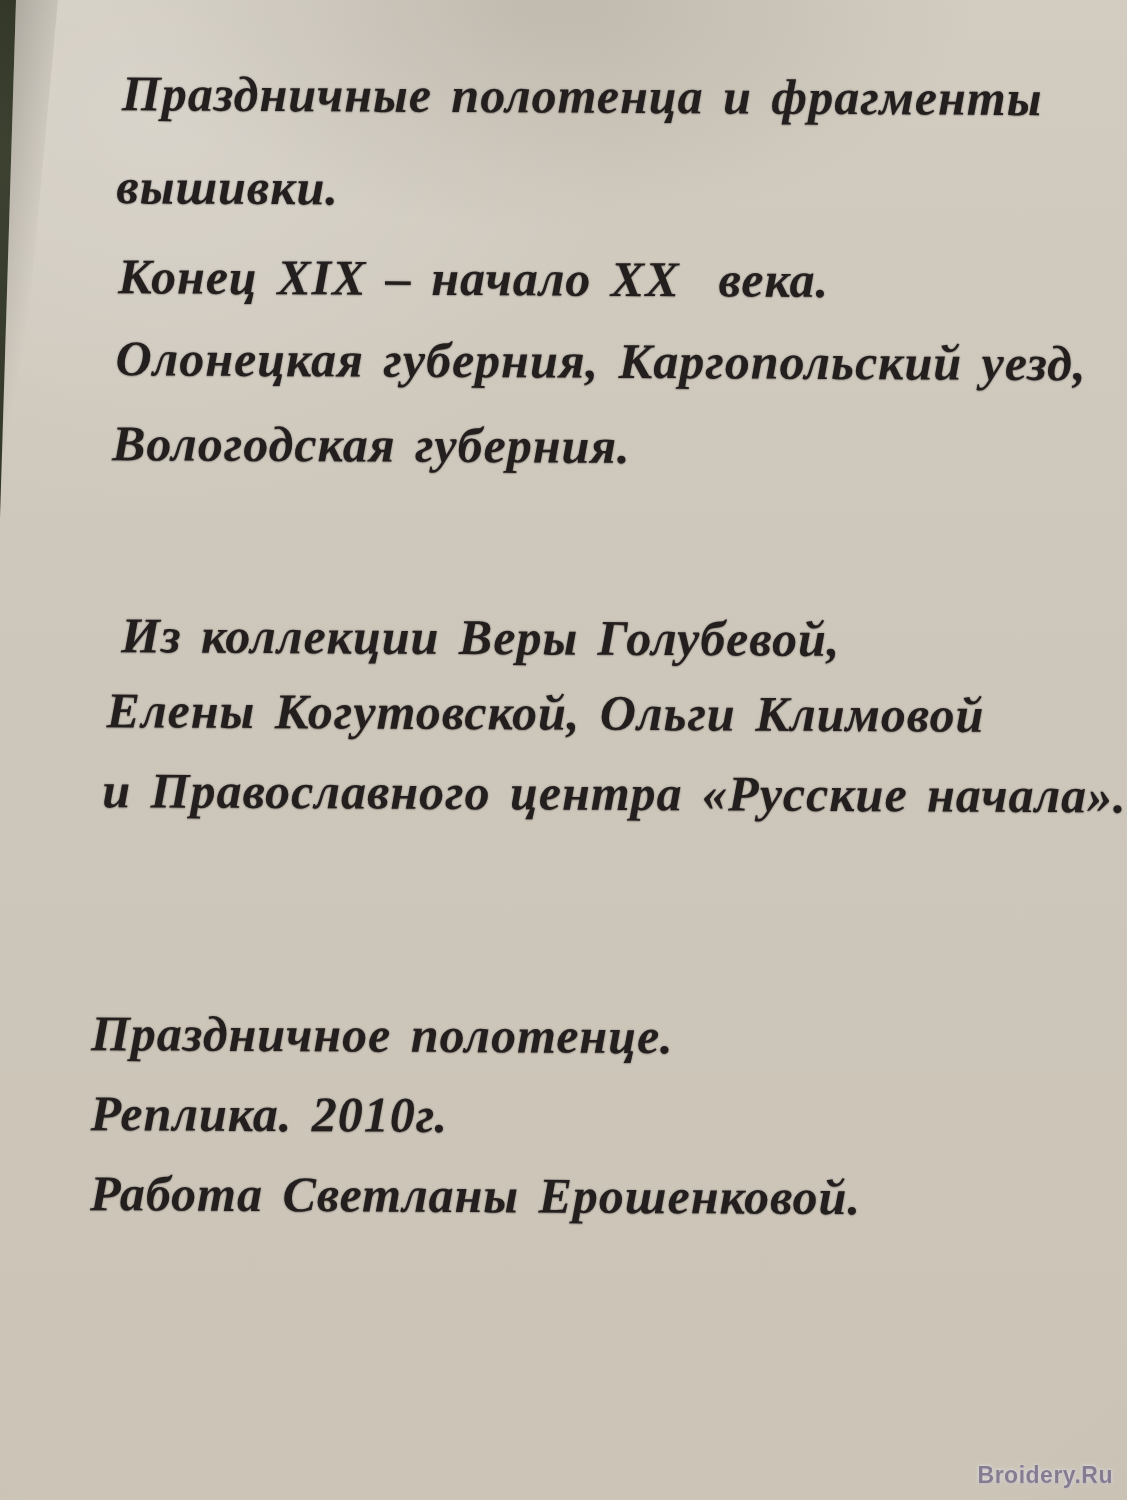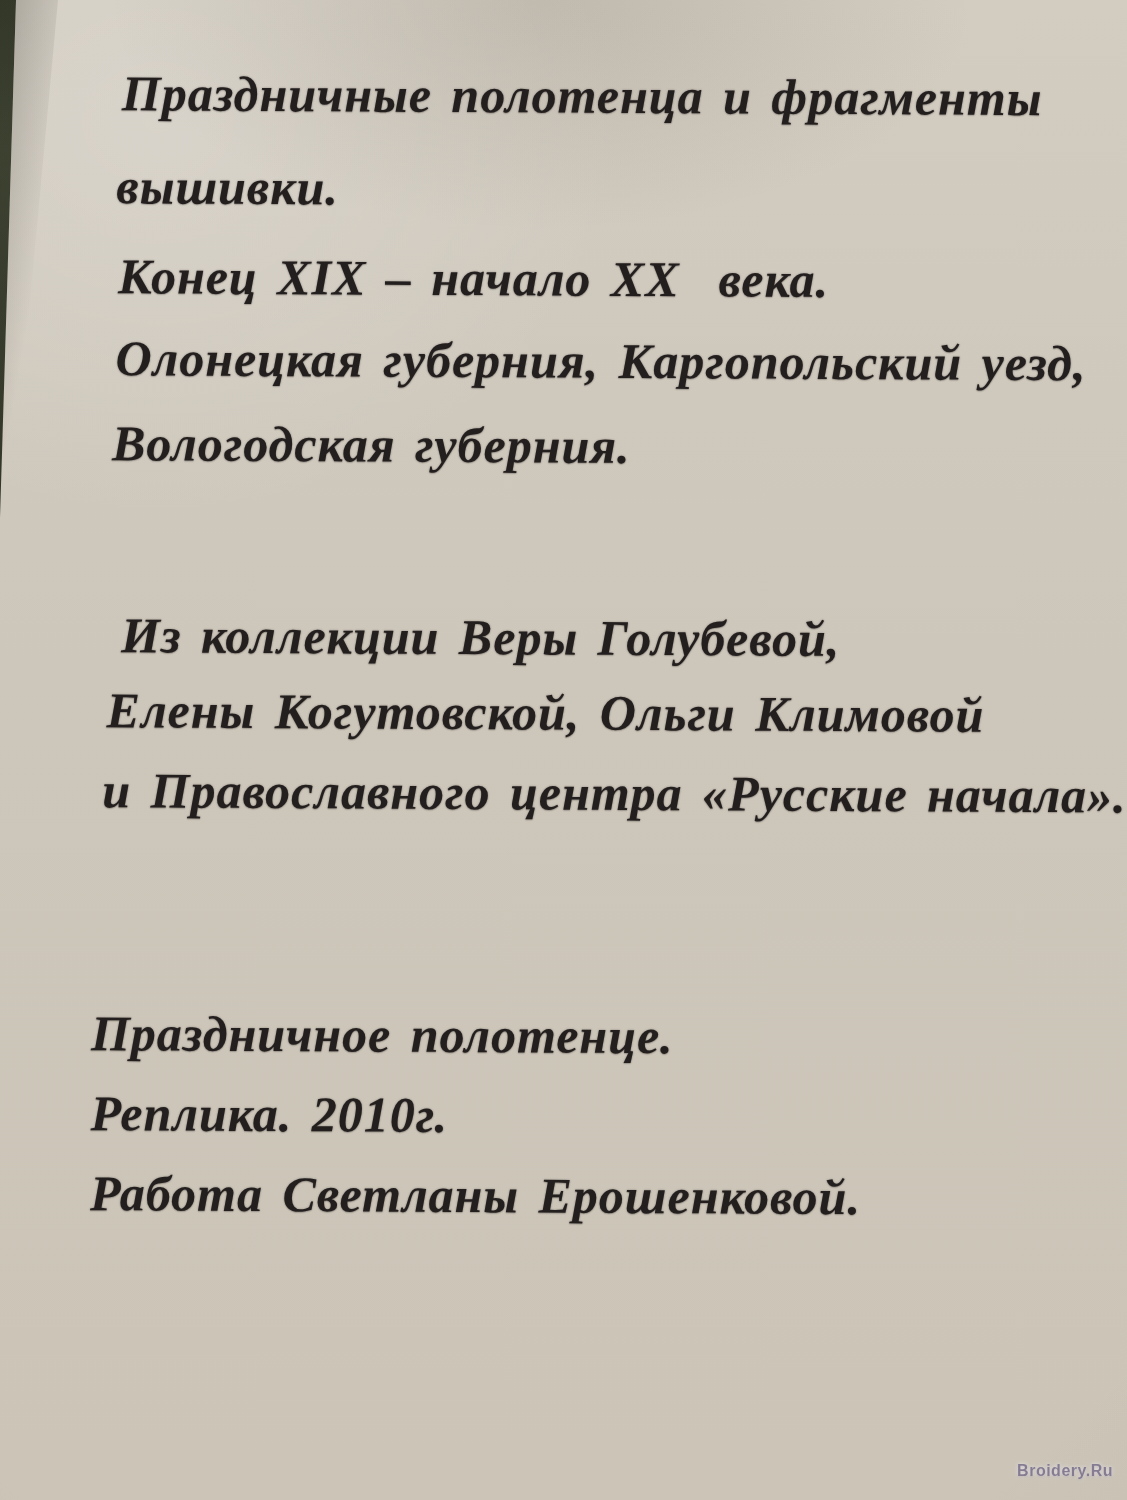--- a/index.html
+++ b/index.html
@@ -61,21 +61,21 @@
     white-space: pre;
     color: #241f1f;
     text-shadow: 0 0 2px rgba(45,38,36,0.45), 0 1px 1px rgba(45,38,36,0.18);
   }
   .watermark {
     position: absolute;
     right: 14px;
     top: 1462px;
     font-family: "Liberation Sans", "DejaVu Sans", sans-serif;
     font-weight: bold;
-    font-size: 16px;
+    font-size: 23px;
     letter-spacing: 0.5px;
     color: #867c91;
     text-shadow:
       0 0 4px rgba(238,235,243,0.85),
       0 0 1px rgba(255,255,255,0.55),
       0 1px 2px rgba(120,110,130,0.35);
   }
 </style>
 </head>
 <body>

